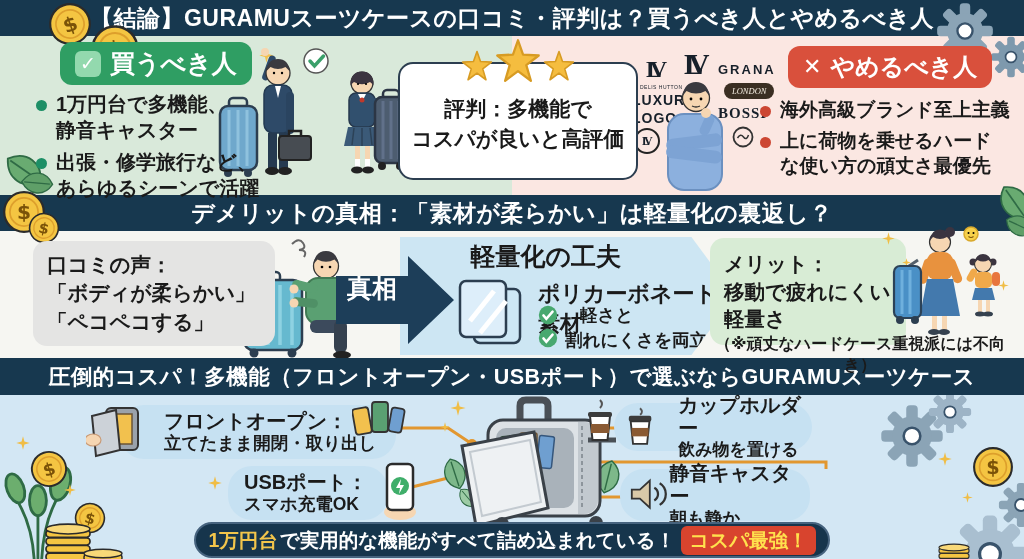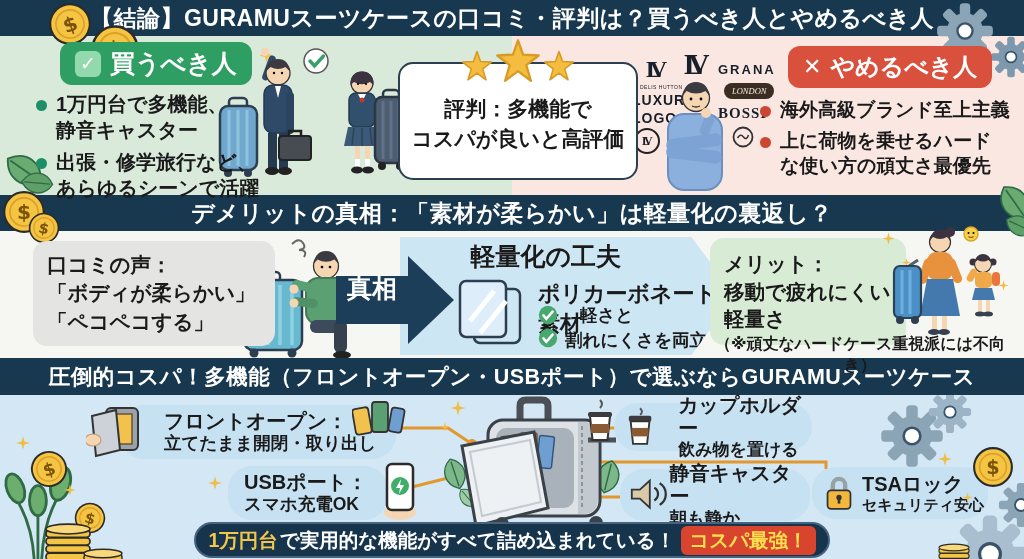--- a/index.html
+++ b/index.html
@@ -432,32 +432,20 @@
     <svg width="40" height="36" viewBox="0 0 44 38">
       <polygon points="2,13 11,13 22,3 22,33 11,23 2,23" fill="#d9c9a8" stroke="#333" stroke-width="2"></polygon>
       <path d="M27 11 a8 8 0 0 1 0 14 M33 6 a14 14 0 0 1 0 24" stroke="#333" stroke-width="2.5" fill="none"></path>
     </svg>
     <div>
       <div class="ftitle">静音キャスター</div>
       <div class="fdesc">朝も静か</div>
     </div>
   </div>
 
-  <div class="pill" style="left:812px;top:467px;width:176px;height:52px;padding-left:12px;gap:8px;">
-    <svg width="30" height="42" viewBox="0 0 34 44">
-      <path d="M10 20 v-7 a7 7 0 0 1 14 0 v7" fill="none" stroke="#9aa0a8" stroke-width="5"></path>
-      <rect x="4" y="19" width="26" height="21" rx="4" fill="#f2b73c" stroke="#333" stroke-width="2"></rect>
-      <circle cx="17" cy="27" r="3" fill="#333"></circle>
-        <rect x="15.5" y="27" width="3" height="7" fill="#333"></rect>
-    </svg>
-    <div>
-      <div class="ftitle">TSAロック</div>
-      <div class="fdesc" style="font-size:15px;">セキュリティ安心</div>
-    </div>
-  </div>
 
   <div class="abs z5" style="left:194px;top:522px;width:636px;height:36px;background:#16354c;border:2px solid #46637e;border-radius:20px;display:flex;align-items:center;justify-content:center;gap:2px;">
     <span style="color:#f2c54b;font-weight:bold;font-size:19.5px;">1万円台</span>
     <span style="color:#fff;font-weight:bold;font-size:19.5px;">で実用的な機能がすべて詰め込まれている！</span>
     <span style="background:#d8442e;color:#ffe14d;font-weight:bold;font-size:19.5px;border-radius:6px;padding:1px 8px;margin-left:4px;">コスパ最強！</span>
   </div>
 
   <svg class="icon z4" style="left:0;top:446px;" width="106" height="113" viewBox="0 0 100 120">
     <g stroke="#2f6b45" stroke-width="3" fill="none">
       <path d="M30 120 C28 90 20 70 10 55"></path>

